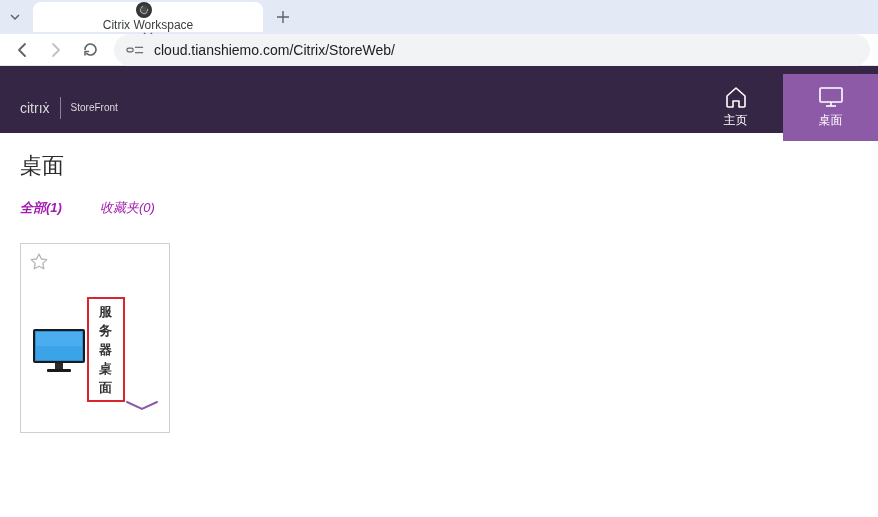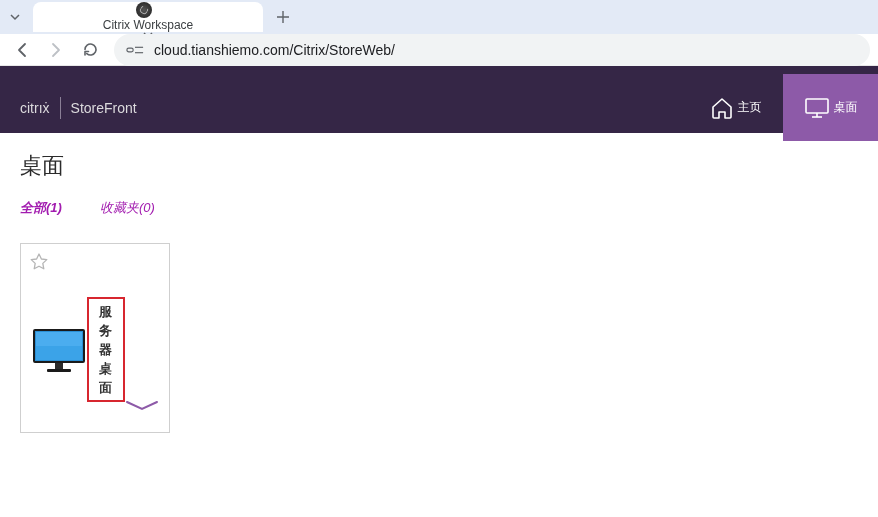--- a/index.html
+++ b/index.html
@@ -20,23 +20,23 @@
     .nav-btn.disabled { color: #bdc1c6; }
     .address-bar { flex: 1; height: 32px; background: #f1f3f4; border-radius: 16px; display: flex; align-items: center; padding: 0 12px; gap: 10px; margin-left: 4px; }
     .site-toggle { display: flex; align-items: center; gap: 4px; }
     .url-text { font-size: 14px; color: #202124; flex: 1; font-family: Arial, sans-serif; }
 
     
     .citrix-header { height: 67px; background: #352646; display: flex; align-items: center; padding: 16px 0 0 20px; color: #dcdadd; }
     .citrix-logo-group { display: flex; align-items: center; gap: 10px; }
     .citrix-logo { font-size: 14px; color: #dcdadd; letter-spacing: 0px; }
     .citrix-divider { width: 1px; height: 22px; background: #8a7f96; }
-    .storefront { font-size: 14px; color: #dcdadd; }
+    .storefront { font-size: 10px; color: #dcdadd; }
     .header-spacer { flex: 1; }
-    .nav-item { width: 95px; height: 67px; display: flex; align-items: center; justify-content: center; gap: 4px; cursor: pointer; }
+    .nav-item { width: 95px; height: 67px; display: flex; flex-direction: column; align-items: center; justify-content: center; gap: 4px; cursor: pointer; }
     .nav-item.active { background: #8d5aa8; }
     .nav-item-label { font-size: 12px; color: #fff; }
     .nav-item-icon { display: flex; align-items: center; justify-content: center; }
 
     
     .content { padding: 18px 20px; }
     .page-title { font-size: 22px; color: #2b2b2b; font-weight: 400; margin-bottom: 18px; }
     .tabs-row { display: flex; gap: 38px; border-bottom: none; margin-bottom: 20px; }
     .sub-tab { font-size: 13px; color: #a21caf; cursor: pointer; padding-bottom: 6px; font-style: italic; }
     .sub-tab.active { font-weight: bold; }

